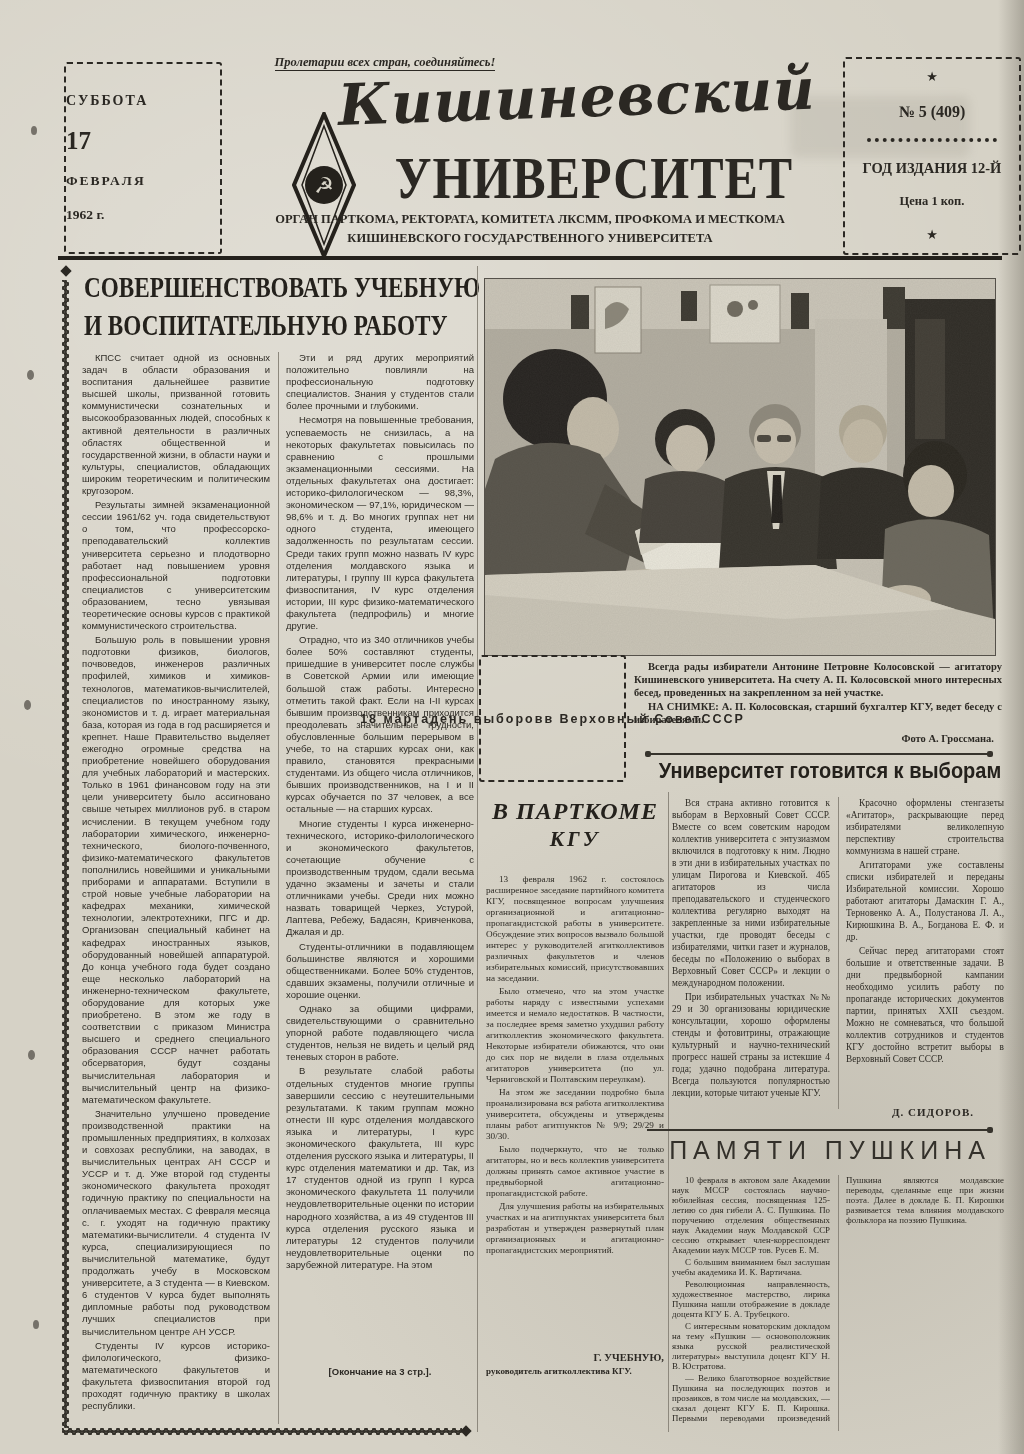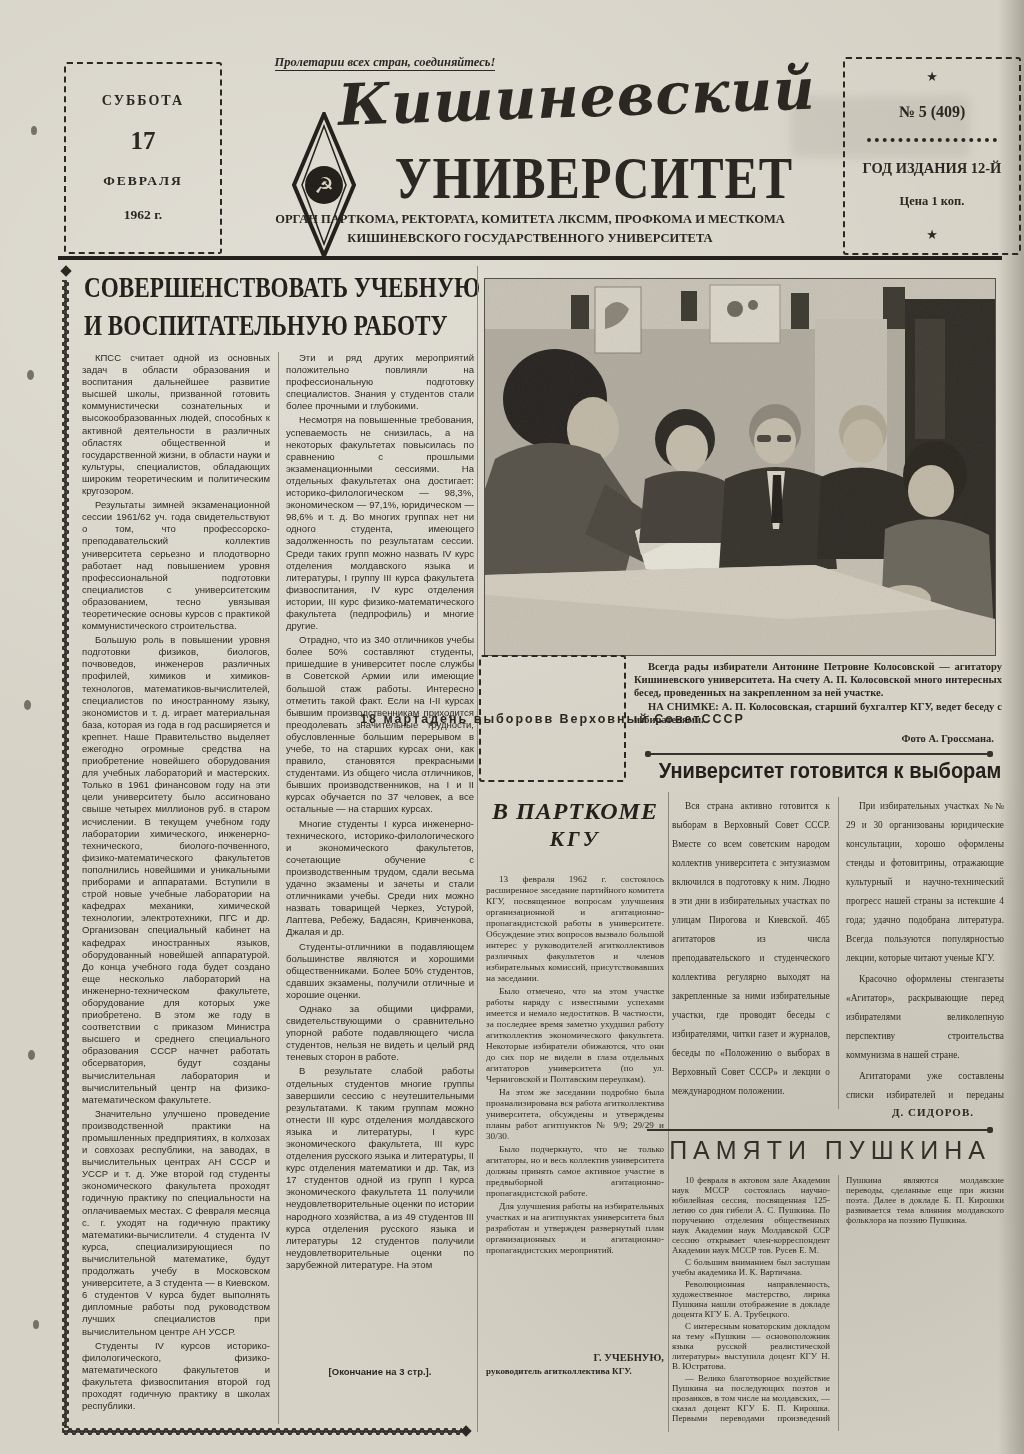--- a/index.html
+++ b/index.html
@@ -16,21 +16,21 @@
     background:linear-gradient(to left, rgba(90,85,74,.35), transparent); }
   .hole { position:absolute; background:#55514a; border-radius:50%; filter:blur(.6px); opacity:.75; }
 
   
   .slogan { position:absolute; left:250px; top:55px; width:270px; text-align:center;
     font-style:italic; font-weight:bold; font-size:12.5px; }
   .slogan span { border-bottom:1.5px solid #2b2823; padding-bottom:1px; }
 
   .ornate-box { position:absolute; border:2.5px dashed #2b2823; border-radius:3px; box-sizing:border-box; }
   .date-box { left:64px; top:62px; width:158px; height:192px; display:flex; flex-direction:column;
-    align-items:center; justify-content:center; gap:18px; }
+    align-items:flex-start; justify-content:center; gap:18px; }
   .date-box .wd { font-weight:bold; font-size:14px; letter-spacing:2px; }
   .date-box .dy { font-weight:bold; font-size:25px; }
   .date-box .mo { font-weight:bold; font-size:13.5px; letter-spacing:2px; }
   .date-box .yr { font-size:13.5px; font-weight:bold; }
 
   .issue-box { left:843px; top:57px; width:178px; height:198px; display:flex; flex-direction:column;
     align-items:center; justify-content:space-between; padding:10px 12px; }
   .issue-box .star { font-size:13px; }
   .issue-box .num { font-weight:bold; font-size:16px; }
   .issue-box .dotted { width:130px; border-top:4px dotted #2b2823; height:0; }
@@ -94,21 +94,21 @@
     font-size:10.5px; line-height:13.2px; text-align:justify; }
   .caption p { margin:0; text-indent:14px; }
   .credit { position:absolute; left:634px; top:733px; width:360px; text-align:right;
     font-weight:bold; font-size:10.5px; }
 
   
   .elections-headline { position:absolute; left:650px; top:758px; width:360px; text-align:center;
     font-family:"Liberation Sans", sans-serif; font-weight:bold; font-size:20px;
     transform:scaleY(1.12); transform-origin:top center; white-space:nowrap; color:#24211c; }
   .elections-body { left:672px; top:797px; width:332px; height:312px; column-count:2;
-    font-size:9.3px; line-height:19px; }
+    font-size:9.3px; line-height:12px; }
   .sig-sidorov { position:absolute; left:892px; top:1106px; width:150px; 
     font-weight:bold; font-size:11px; letter-spacing:1px; }
 
   
   .pushkin-headline { position:absolute; left:650px; top:1136px; width:360px; text-align:center;
     font-family:"Liberation Sans", sans-serif; font-size:25px; letter-spacing:6px; color:#33302a;
     white-space:nowrap; }
   .pushkin-body { left:672px; top:1175px; width:332px; height:256px; column-count:2;
     font-size:8.9px; line-height:10px; }
 

